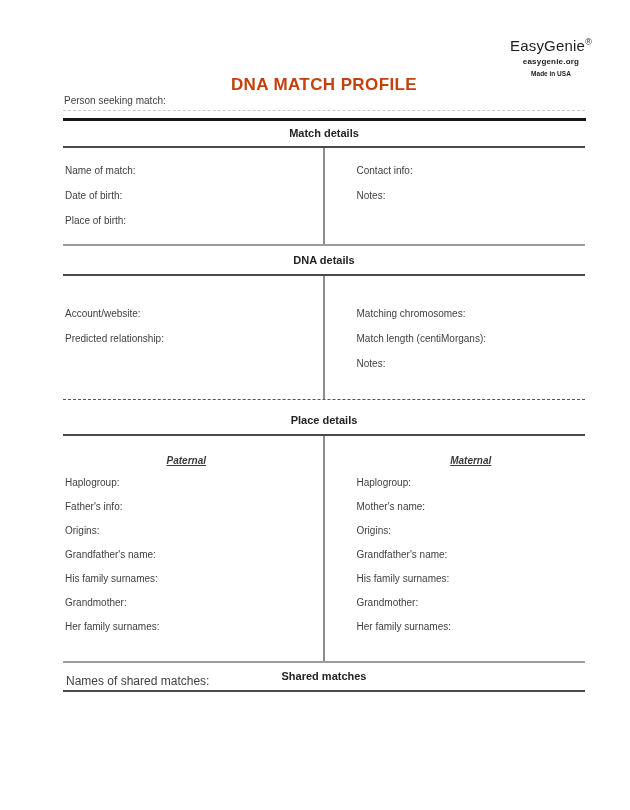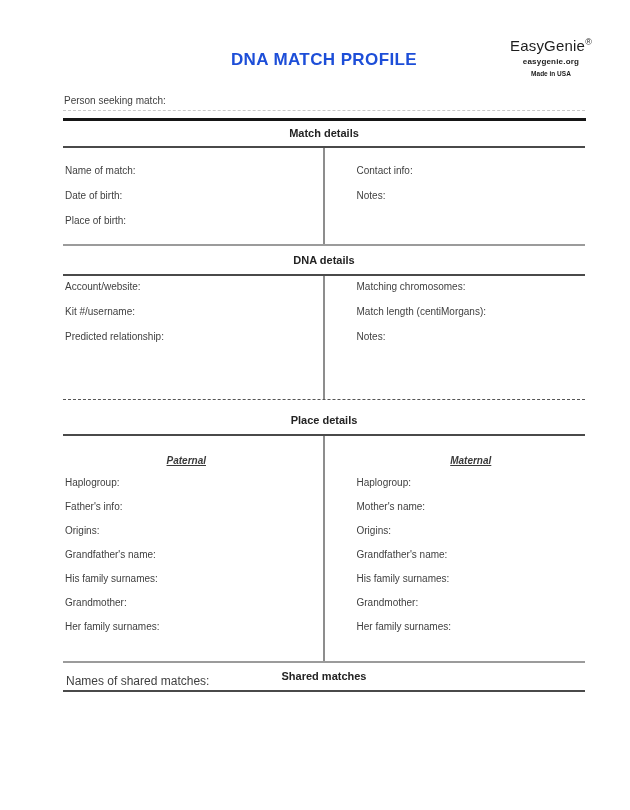--- a/index.html
+++ b/index.html
@@ -14,23 +14,23 @@
   .sheet { position: absolute; inset: 0; background: #ffffff; }
 
   
   .logo { position: absolute; top: 37px; right: 38px; text-align: center; color: #1d1d1d; }
   .logo .brand { font-size: 15px; letter-spacing: 0.2px; }
   .logo .brand sup { font-size: 9px; }
   .logo .site { font-size: 8px; font-weight: bold; margin-top: 3px; letter-spacing: 0.2px; }
   .logo .madein { font-size: 6.5px; font-weight: bold; margin-top: 4px; }
 
   .title {
-    position: absolute; top: 50px; left: 63px; width: 522px;
+    position: absolute; top: 75px; left: 63px; width: 522px;
     text-align: center; font-size: 17px; font-weight: bold;
-    letter-spacing: 0.4px; color: #1d4ed8;
+    letter-spacing: 0.4px; color: #c2410c;
   }
 
   .person-label { position: absolute; top: 95px; left: 64px; font-size: 10px; }
   .fill-line {
     position: absolute; left: 63px; width: 522px; height: 0;
     border-top: 1px dashed #c9c9c9;
   }
   .thick-line { position: absolute; top: 118px; left: 63px; width: 523px; height: 3px; background: #161616; }
 
   
@@ -46,21 +46,21 @@
   .v-divider { position: absolute; left: 50%; top: 0; bottom: 0; width: 2px; margin-left: -1px; background: #8d8d8d; }
   .cols { display: flex; height: 100%; gap: 32px; }
   .col { width: 50%; }
   .col.left  { padding-left: 2px; }
   .col.right { padding-left: 17px; }
   .field { font-size: 10px; color: #3f3f3f; line-height: 12px; }
 
   
   .rhythm-25 .field { margin-bottom: 13px; }
   .match-content .col { padding-top: 17px; }
-  .dna-content   .col { padding-top: 5px; }
+  .dna-content   .col { padding-top: 32px; }
 
   
   .family-content .col { padding-top: 19px; }
   .col-title {
     font-size: 10px; font-style: italic; text-decoration: underline;
     text-align: center; color: #3a3a3a; margin-bottom: 11px; font-weight: bold;
   }
   .rhythm-24 .field { margin-bottom: 12px; }
 
   .shared-label { position: absolute; top: 674px; left: 66px; font-size: 12px; }
@@ -100,21 +100,20 @@
   </div>
   <div class="gray-line" style="top:244px"></div>
 
   <div class="sec-header" style="top:254px">DNA details</div>
   <div class="thin-line" style="top:274px"></div>
   <div class="sec-content dna-content rhythm-25" style="top:276px; height:123px">
     <div class="v-divider"></div>
     <div class="cols">
       <div class="col left">
         <div class="field">Account/website:</div>
-        <div class="field">Kit #/username:</div>
         <div class="field">Predicted relationship:</div>
       </div>
       <div class="col right">
         <div class="field">Matching chromosomes:</div>
         <div class="field">Match length (centiMorgans):</div>
         <div class="field">Notes:</div>
       </div>
     </div>
   </div>
   <div class="dash-line" style="top:399px"></div>

